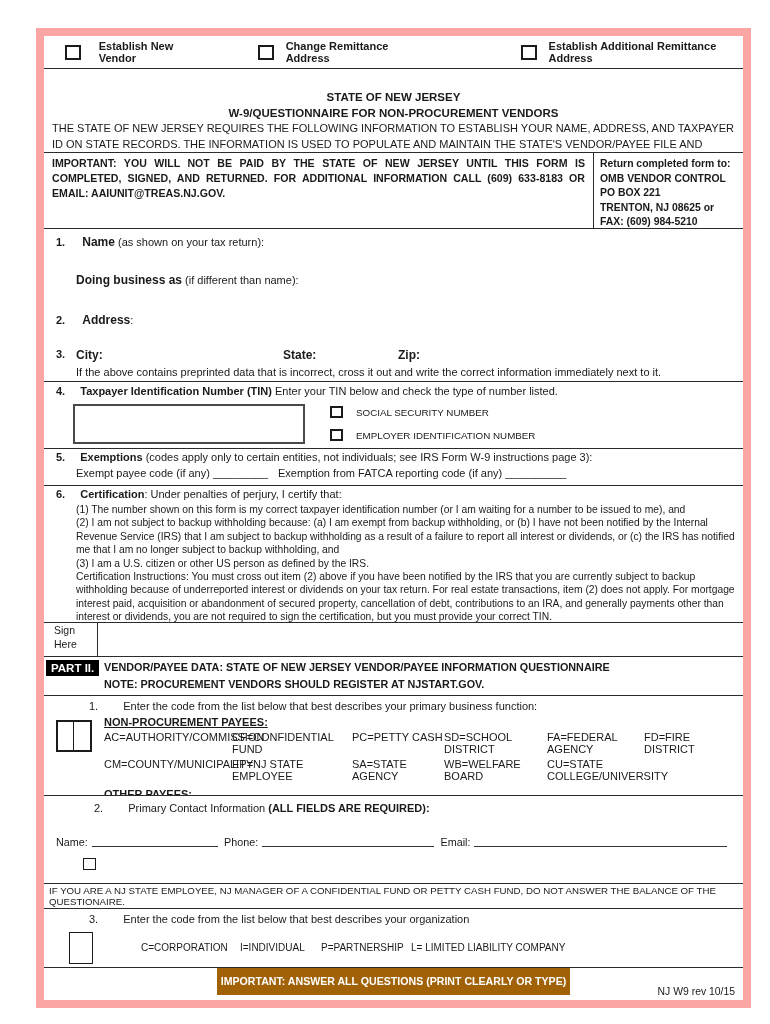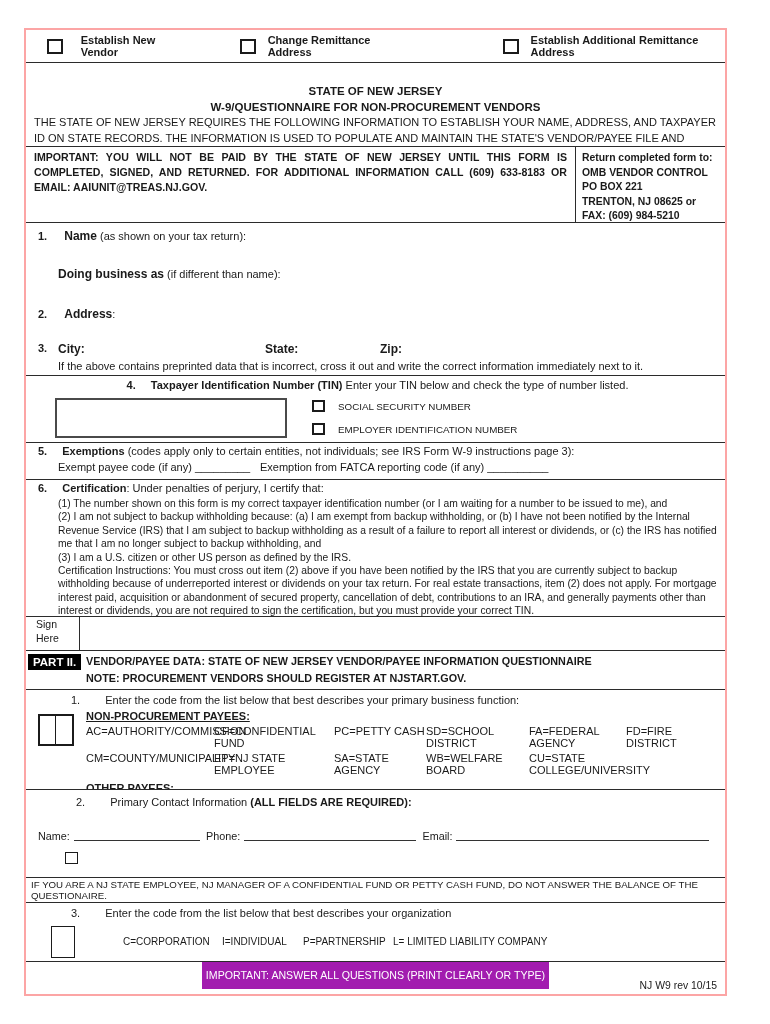--- a/index.html
+++ b/index.html
@@ -1,17 +1,17 @@
 <!DOCTYPE html>
 <html><head>
 <meta charset="utf-8">
 <style>
   html,body{margin:0;padding:0;background:#ffffff;}
   body{width:770px;height:1024px;position:relative;font-family:"Liberation Sans",sans-serif;color:#1a1a1a;}
-  .form{position:absolute;left:24px;top:28px;width:699px;border:2px solid #fca5a5;background:#fff;}
+  .form{position:absolute;left:36px;top:28px;width:699px;border:8px solid #fca5a5;background:#fff;}
   .row{position:relative;border-top:1px solid #2b2b2b;box-sizing:border-box;overflow:hidden;}
   .row.first{border-top:none;}
   .b{font-weight:bold;}
   .center{text-align:center;}
   
   .top-checks{height:32px;display:flex;align-items:center;font-size:11px;}
   .chk{box-sizing:border-box;border:2px solid #1b1b1b;background:#fff;}
   .chk.lg{width:17px;height:15px;}
   .chk.sm{width:13px;height:12px;}
   .check-item{display:flex;align-items:center;}
@@ -24,21 +24,21 @@
   .imp{height:42px;box-sizing:border-box;padding:3px 8px;font-size:10.6px;font-weight:bold;line-height:15px;text-align:justify;}
   .part-row{border-top:1px solid #2b2b2b;flex:1;display:flex;align-items:center;}
   .black-label{background:#000;color:#fff;font-weight:bold;font-size:11.5px;padding:2px 5px;margin-left:2px;white-space:nowrap;}
   .part-title{font-size:11.5px;font-weight:bold;margin-left:14px;}
   .rightcol{width:150px;border-left:1px solid #2b2b2b;box-sizing:border-box;padding:4px 6px;font-size:10.4px;font-weight:bold;line-height:14.6px;}
   
   .sec123{height:153px;font-size:11px;}
   .abs{position:absolute;}
   .qnum{font-weight:bold;font-size:11px;}
   .biglab{font-weight:bold;font-size:12px;}
-  .sec4{height:67px;font-size:11px;text-align:center;}
+  .sec4{height:67px;font-size:11px;}
   .tinbox{position:absolute;left:29px;top:22px;width:228px;height:36px;border:2px solid #4a4a4a;background:#fff;}
   .typelab{font-size:9.8px;}
   .sec5{height:37px;font-size:11px;}
   .sec6{height:137px;font-size:11px;}
   .certbody{position:absolute;left:32px;right:8px;top:17px;font-size:10.3px;line-height:13.4px;}
   
   .signrow{height:34px;display:flex;font-size:10.5px;}
   .signcell{width:54px;border-right:1px solid #2b2b2b;box-sizing:border-box;padding:1px 0 0 10px;line-height:13.5px;}
   .sigcell{flex:1;position:relative;margin-top:32px;}
   
@@ -54,21 +54,21 @@
   .p2q2{height:88px;font-size:11px;}
   .contact{position:absolute;left:12px;right:10px;top:38px;display:flex;align-items:flex-end;font-size:10.8px;}
   .contact .wline{flex:1;margin:0 6px 1px 4px;}
   .p2note{height:25px;font-size:9.7px;display:flex;align-items:center;padding-left:5px;box-sizing:border-box;}
   .p2q3{height:59px;font-size:11px;}
   .codebox1{position:absolute;left:25px;top:23px;width:22px;height:30px;border:1.5px solid #1b1b1b;background:#fff;}
   .q3codes{position:absolute;top:33px;left:0;right:0;font-size:10px;}
   
   .footer{height:33px;}
   .impbar{position:absolute;left:0;right:0;top:3px;text-align:center;}
-  .impbar span{background:#a21caf;color:#fff;font-weight:normal;font-size:10.6px;padding:8px 4px;}
+  .impbar span{background:#a16207;color:#fff;font-weight:bold;font-size:10.6px;padding:8px 4px;}
   .rev{position:absolute;right:8px;top:18px;font-size:10.4px;}
 </style>
 </head>
 <body>
 
 <div class="form">
 
   <div class="row first top-checks">
     <div class="check-item" style="margin-left:21px;">
       <div class="chk lg"></div>

